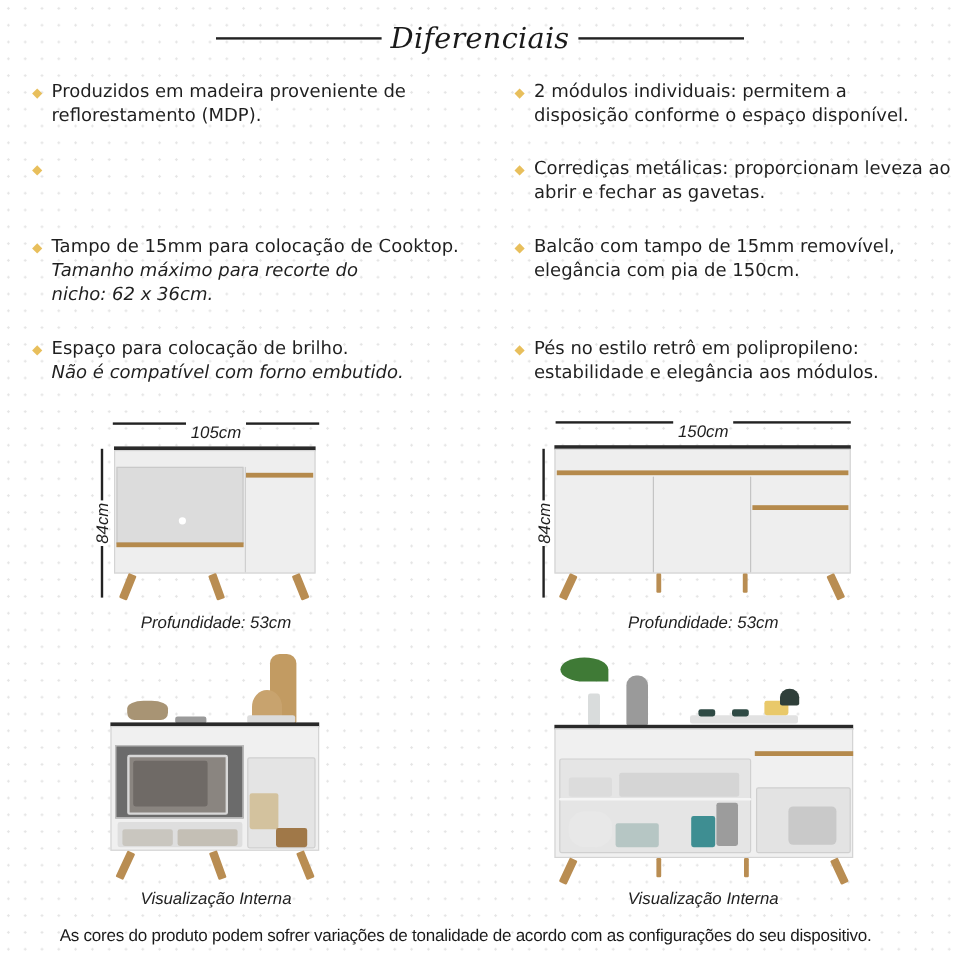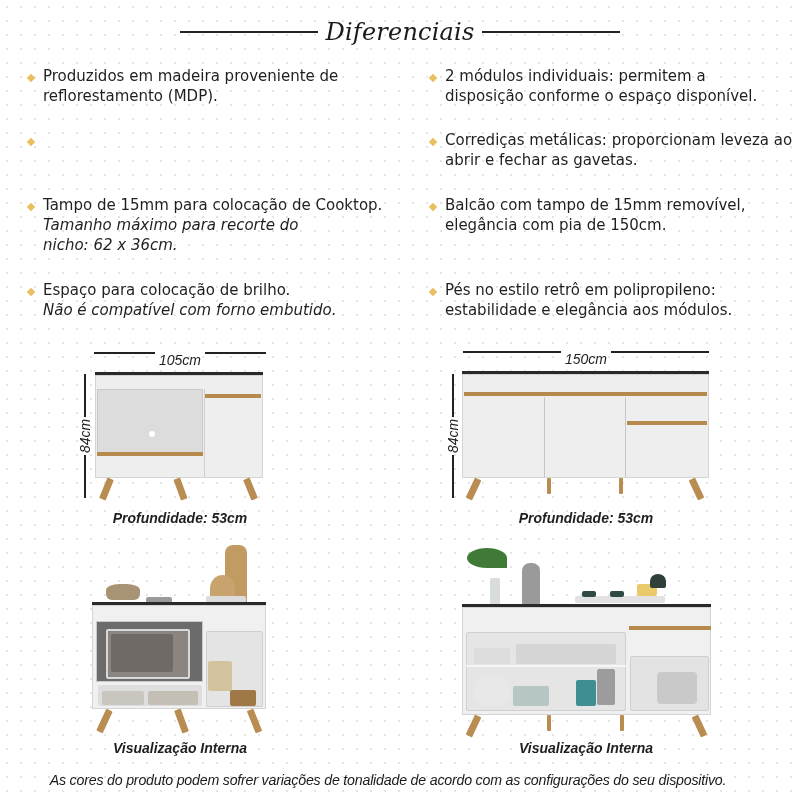--- a/index.html
+++ b/index.html
@@ -32,32 +32,32 @@
     background: #e8bf5c; transform: rotate(45deg);
   }
   .feature .note { font-style: italic; display: block; }
   .feature p { display: block; }
   .dim-w { position: absolute; display: flex; align-items: flex-start; }
   .dim-w .ln { flex: 1; height: 1.5px; background: #222; }
   .dim-w .lbl { font-style: italic; font-size: 14px; padding: 0 4px; font-family: "Liberation Sans", sans-serif; }
   .dim-h { position: absolute; display: flex; flex-direction: column; align-items: center; }
   .dim-h .ln { flex: 1; width: 1.5px; background: #222; }
   .dim-h .lbl { font-style: italic; font-size: 14px; transform: rotate(-90deg); white-space: nowrap; width: 14px; height: 38px; display: flex; align-items: center; justify-content: center; font-family: "Liberation Sans", sans-serif; }
-  .caption { position: absolute; font-style: italic; font-size: 14px; text-align: center; font-family: "Liberation Sans", sans-serif; font-weight: bold; }
+  .caption { position: absolute; font-style: italic; font-size: 14px; text-align: center; font-family: "Liberation Sans", sans-serif; }
 
   .cab { position: absolute; background: #eeeeee; border: 1px solid #d4d4d4; }
   .top-black { position: absolute; height: 4px; background: #2a2a2a; }
   .wood { position: absolute; background: #b58a4c; }
   .leg { position: absolute; width: 7px; background: #b98d52; border-radius: 1px; }
   .niche { position: absolute; background: #dcdcdc; border: 1px solid #c9c9c9; }
   .obj { position: absolute; border-radius: 2px; }
 
   .footer {
     position: absolute; top: 772px; left: 0; width: 776px; text-align: center;
-    font-style: italic; font-size: 14.2px; color: #1a1a1a;
+    font-size: 14.2px; color: #1a1a1a;
     font-family: "Liberation Sans", sans-serif; letter-spacing: -0.2px;
   }
 </style>
 </head>
 <body>
 
 <div class="title-row">
   <div class="title-line"></div>
   <div class="title-text">Diferenciais</div>
   <div class="title-line"></div>

